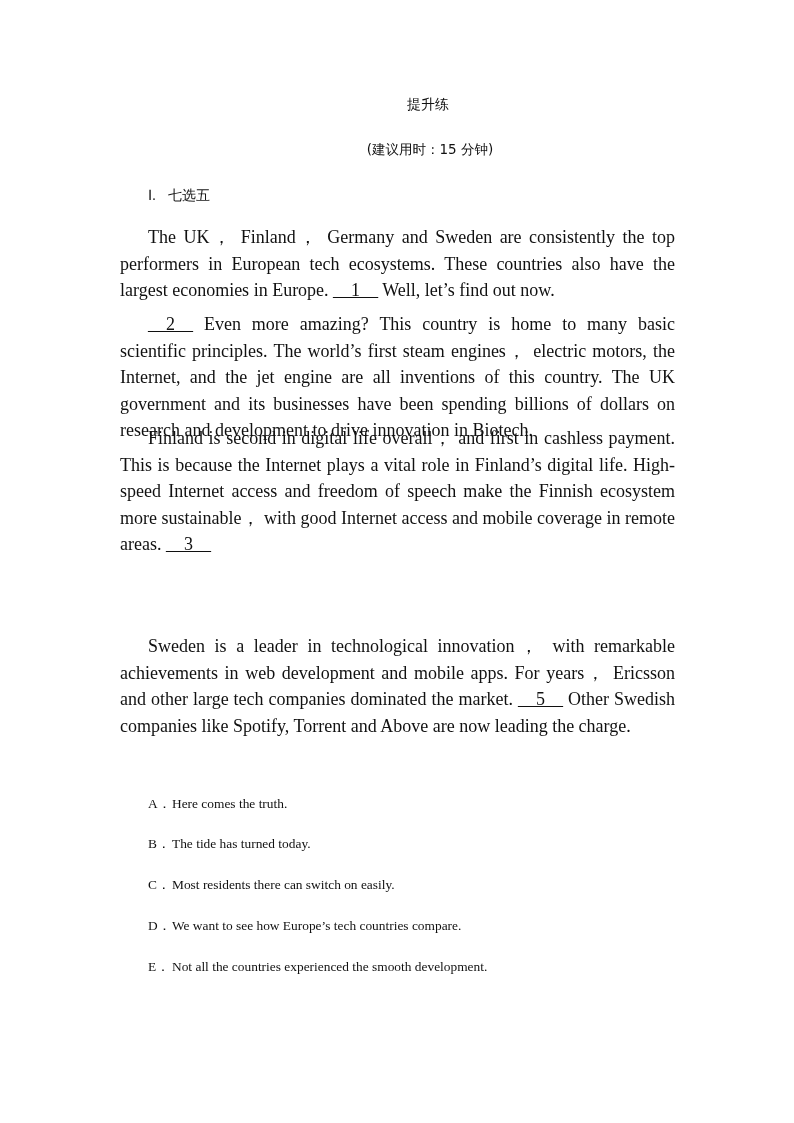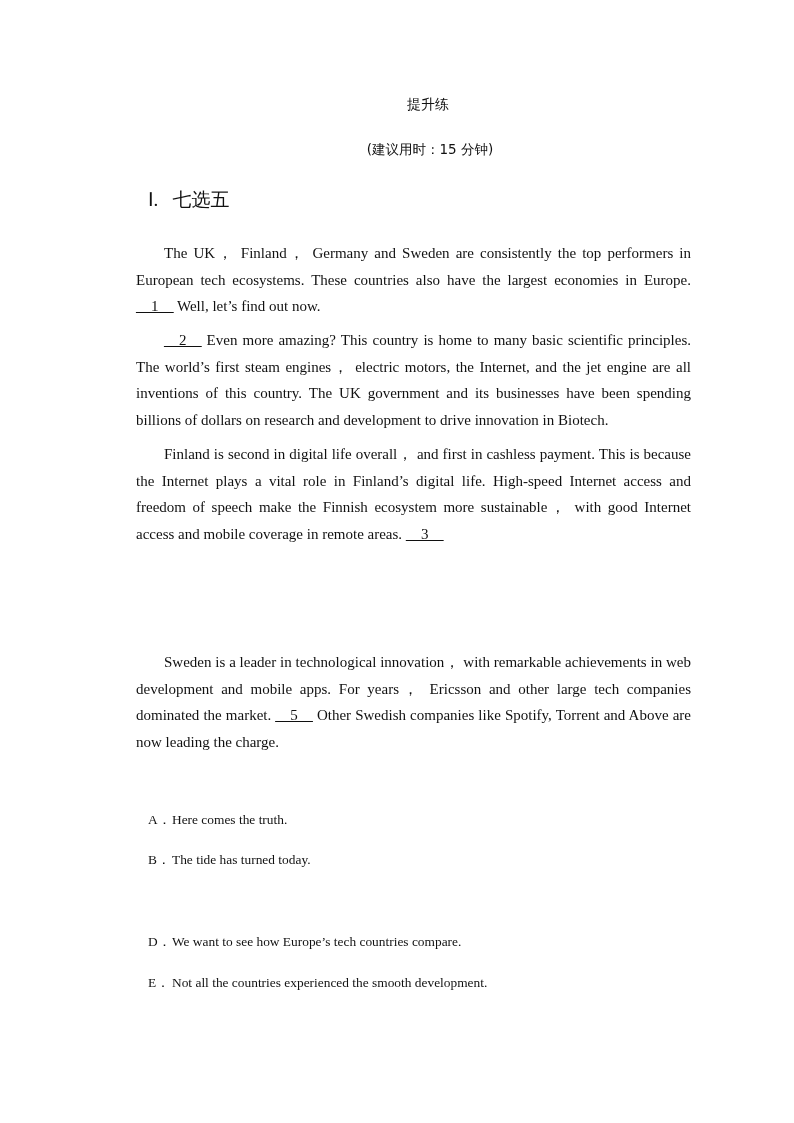--- a/index.html
+++ b/index.html
@@ -3,27 +3,27 @@
 <meta charset="utf-8">
 <style>
   html, body { margin: 0; padding: 0; background: #ffffff; }
   body { width: 794px; height: 1123px; position: relative; overflow: hidden;
          font-family: "Liberation Serif", "DejaVu Serif", serif; color: #111; }
   .page { position: absolute; left: 0; top: 0; width: 794px; height: 1123px; }
   .title { position: absolute; top: 96px; left: 0; width: 794px; text-align: center;
            font-size: 14px; font-family: "DejaVu Sans", sans-serif; padding-left: 31px; }
   .subtitle { position: absolute; top: 141px; left: 0; width: 794px; text-align: center;
               font-size: 13.5px; font-family: "DejaVu Sans", sans-serif; margin-left: 33px; }
-  .section { position: absolute; top: 187px; left: 148px; font-size: 19px;
+  .section { position: absolute; top: 187px; left: 148px; font-size: 14px;
              font-family: "DejaVu Sans", sans-serif; }
   .section .num { font-family: "Liberation Serif", serif; margin-right: 8px; }
-  .para { position: absolute; left: 120px; width: 555px; font-size: 15px;
-          line-height: 26.5px; text-align: justify; text-indent: 28px; margin: 16px; }
+  .para { position: absolute; left: 120px; width: 555px; font-size: 18px;
+          line-height: 26.5px; text-align: justify; text-indent: 28px; margin: 0; }
   .blank { text-decoration: underline; white-space: pre; }
-  .option { position: absolute; left: 148px; font-size: 13.4px; margin-top: 16px; }
+  .option { position: absolute; left: 148px; font-size: 13.4px; }
   .option .letter { display: inline-block; width: 24px; }
 </style>
 </head>
 <body>
 
 <div class="page">
   <div class="title">提升练</div>
   <div class="subtitle">(建议用时：15 分钟)</div>
 
   <div class="section">
@@ -48,19 +48,22 @@
     <span>Sweden is a leader in technological innovation， with remarkable achievements in web development and mobile apps. For years， Ericsson and other large tech companies dominated the market. </span><span class="blank">__5__</span><span> Other Swedish companies like Spotify, Torrent and Above are now leading the charge.</span>
   </p>
 
 
   <div class="option" style="top:795px">
     <span class="letter">A．</span><span>Here comes the truth.</span>
   </div>
   <div class="option" style="top:835px">
     <span class="letter">B．</span><span>The tide has turned today.</span>
   </div>
+  <div class="option" style="top:876px">
+    <span class="letter">C．</span><span>Most residents there can switch on easily.</span>
+  </div>
   <div class="option" style="top:917px">
     <span class="letter">D．</span><span>We want to see how Europe’s tech countries compare.</span>
   </div>
   <div class="option" style="top:958px">
     <span class="letter">E．</span><span>Not all the countries experienced the smooth development.</span>
   </div>
 </div>
 
 </body></html>

